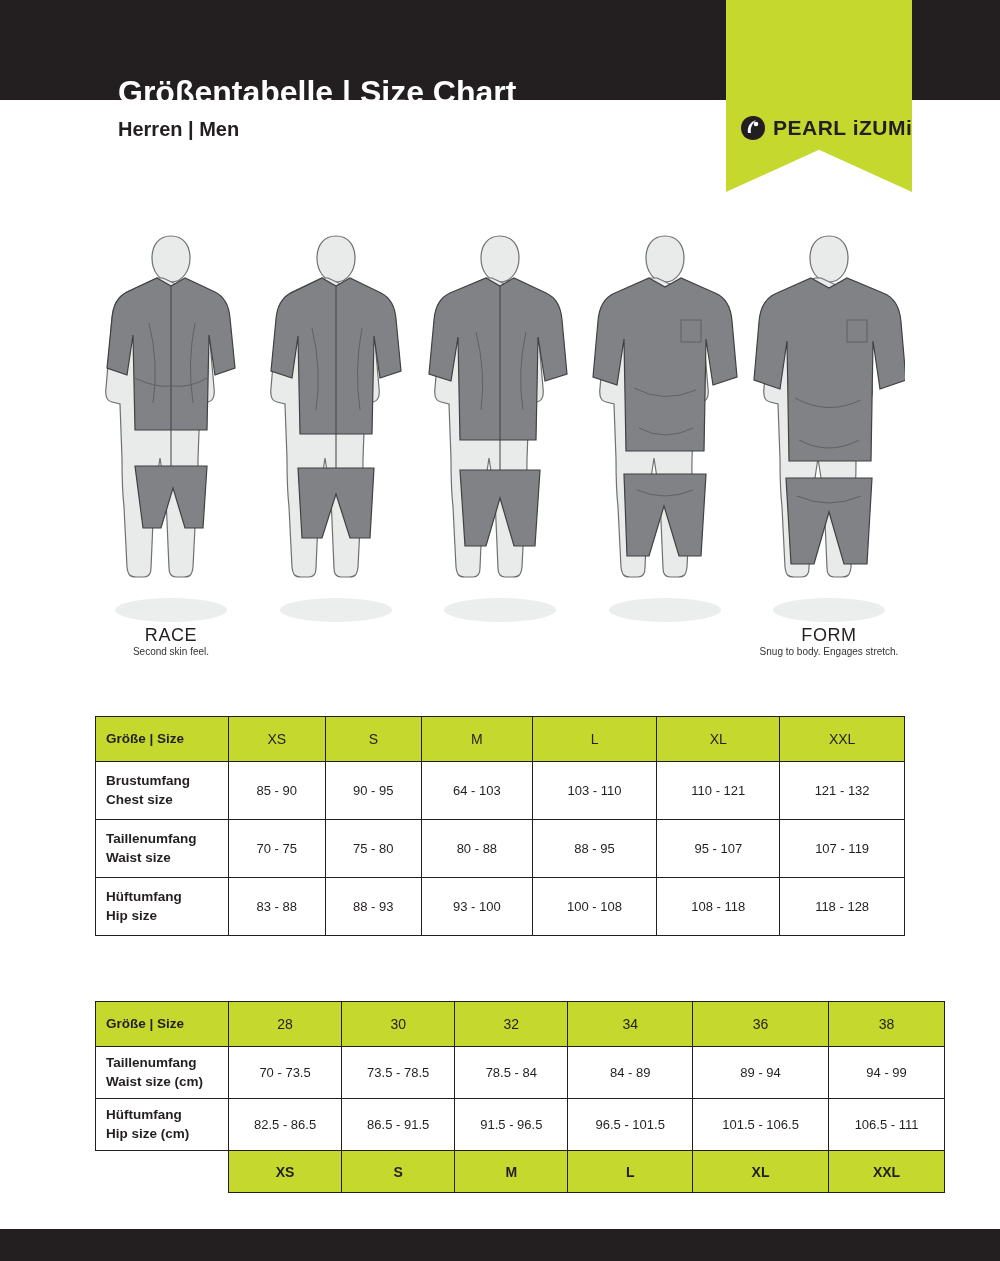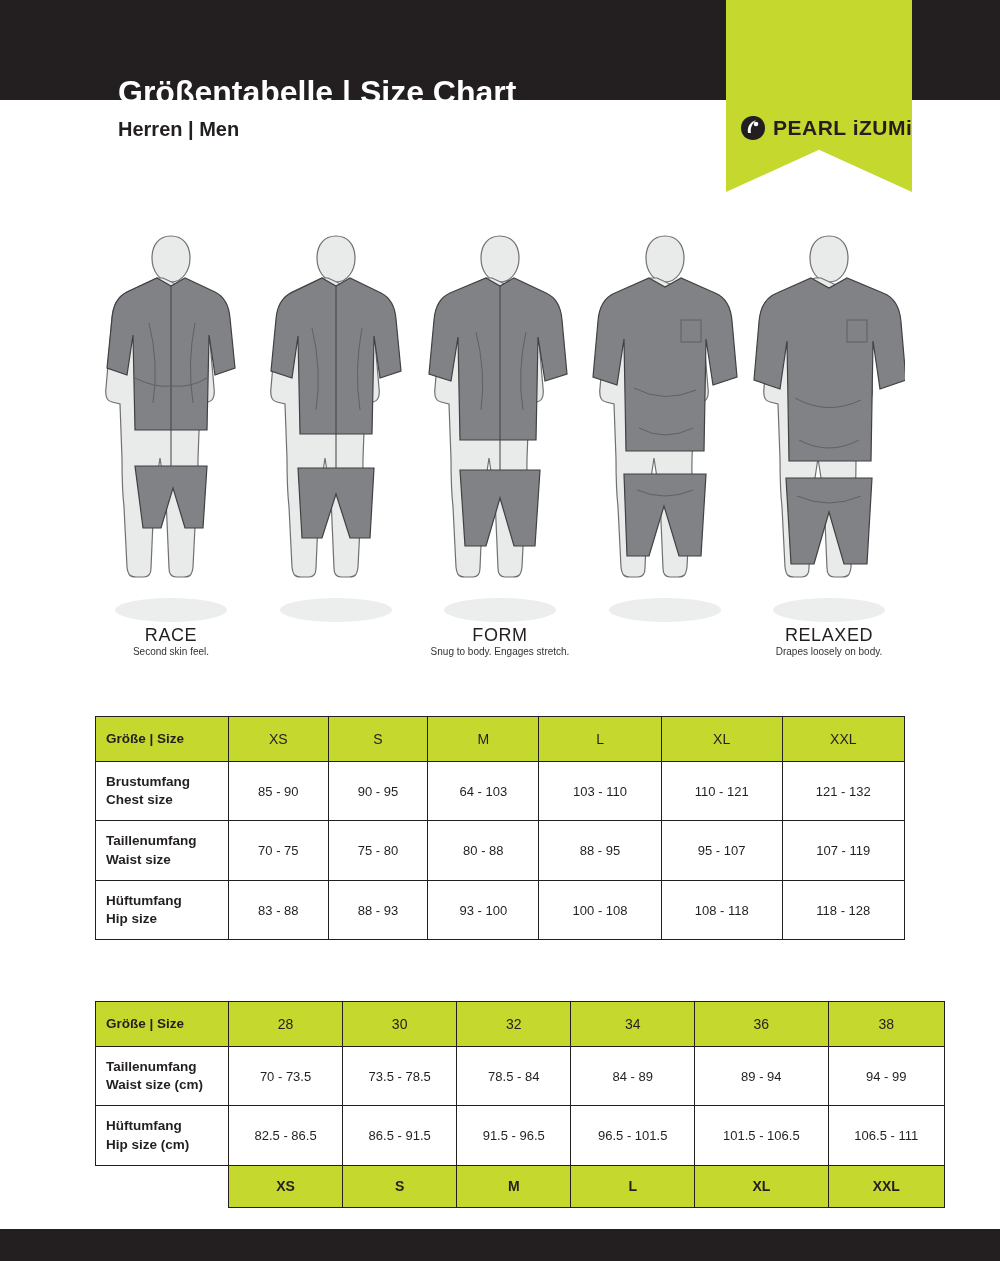--- a/index.html
+++ b/index.html
@@ -72,21 +72,21 @@
   table {
     border-collapse:collapse;
     position:absolute;
     font-size:13px;
     color:#231f20;
   }
   table td, table th {
     border:1px solid #231f20;
     text-align:center;
     font-weight:normal;
-    padding:11px;
+    padding:4px;
     margin-top:19px;
   }
   .hdr {
     background:#c4d82e;
     font-weight:bold;
     font-size:14px;
     height:42px;
   }
   .rowlabel {
     text-align:left;
@@ -206,24 +206,20 @@
 </div>
 
 <div class="fitlabels">
   <div class="fitlabel">
     <div class="name">RACE</div>
     <div class="desc">Second skin feel.</div>
   </div>
   <div class="fitlabel">
     <div class="name">FORM</div>
     <div class="desc">Snug to body. Engages stretch.</div>
-  </div>
-  <div class="fitlabel">
-    <div class="name">RELAXED</div>
-    <div class="desc">Drapes loosely on body.</div>
   </div>
 </div>
 
 <table id="table1">
   <colgroup>
       <col class="c0">
       <col>
       <col>
       <col>
       <col>

